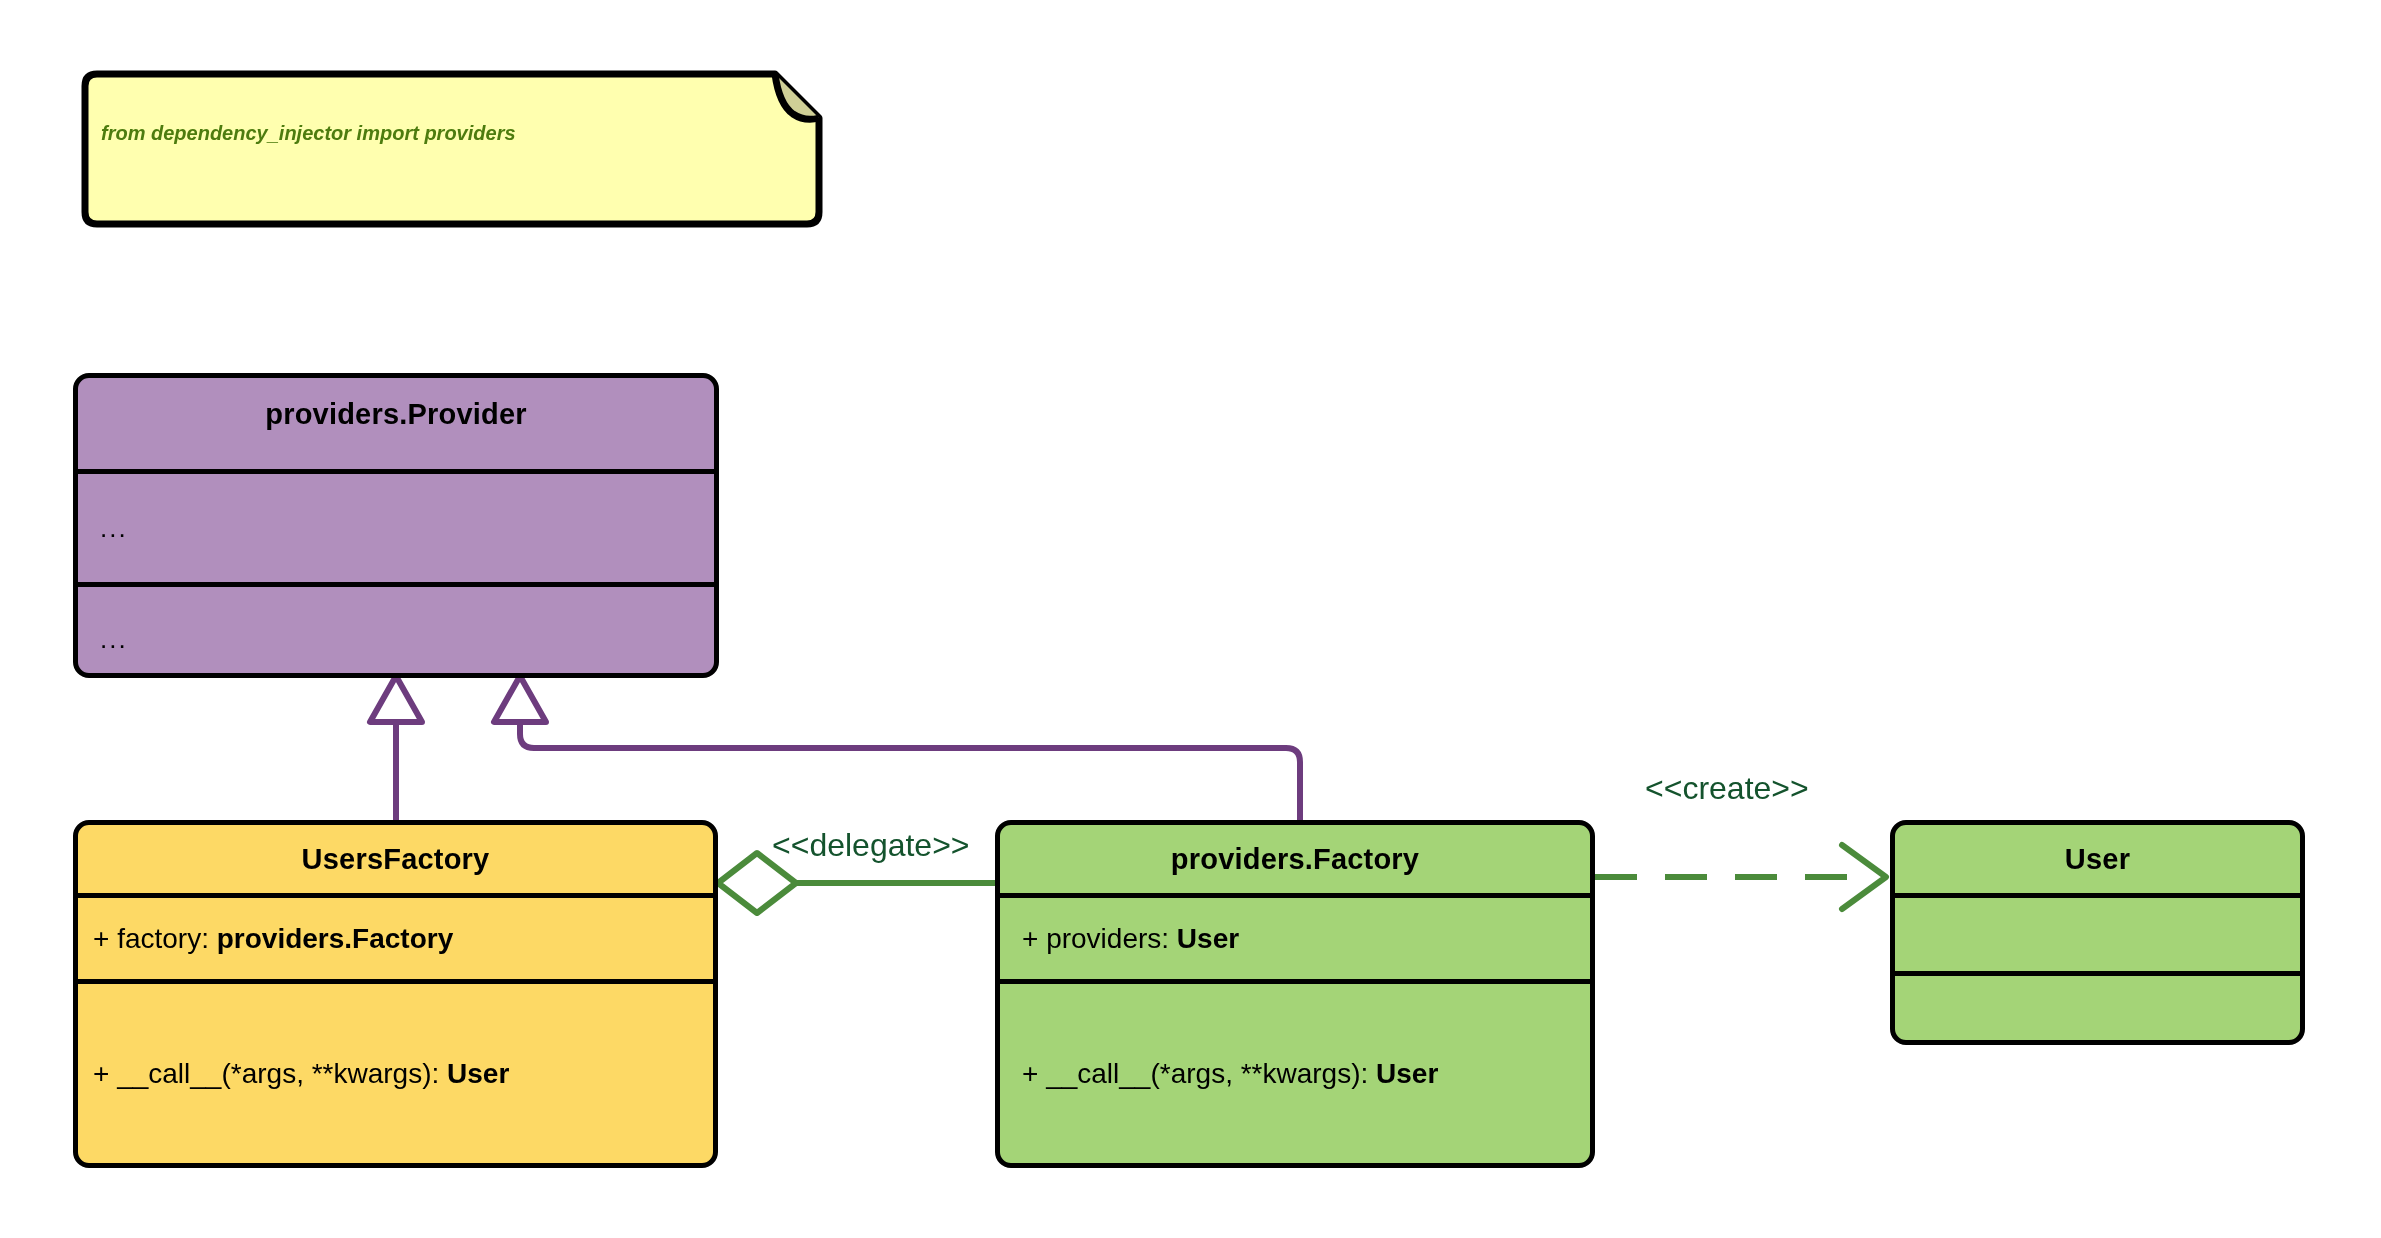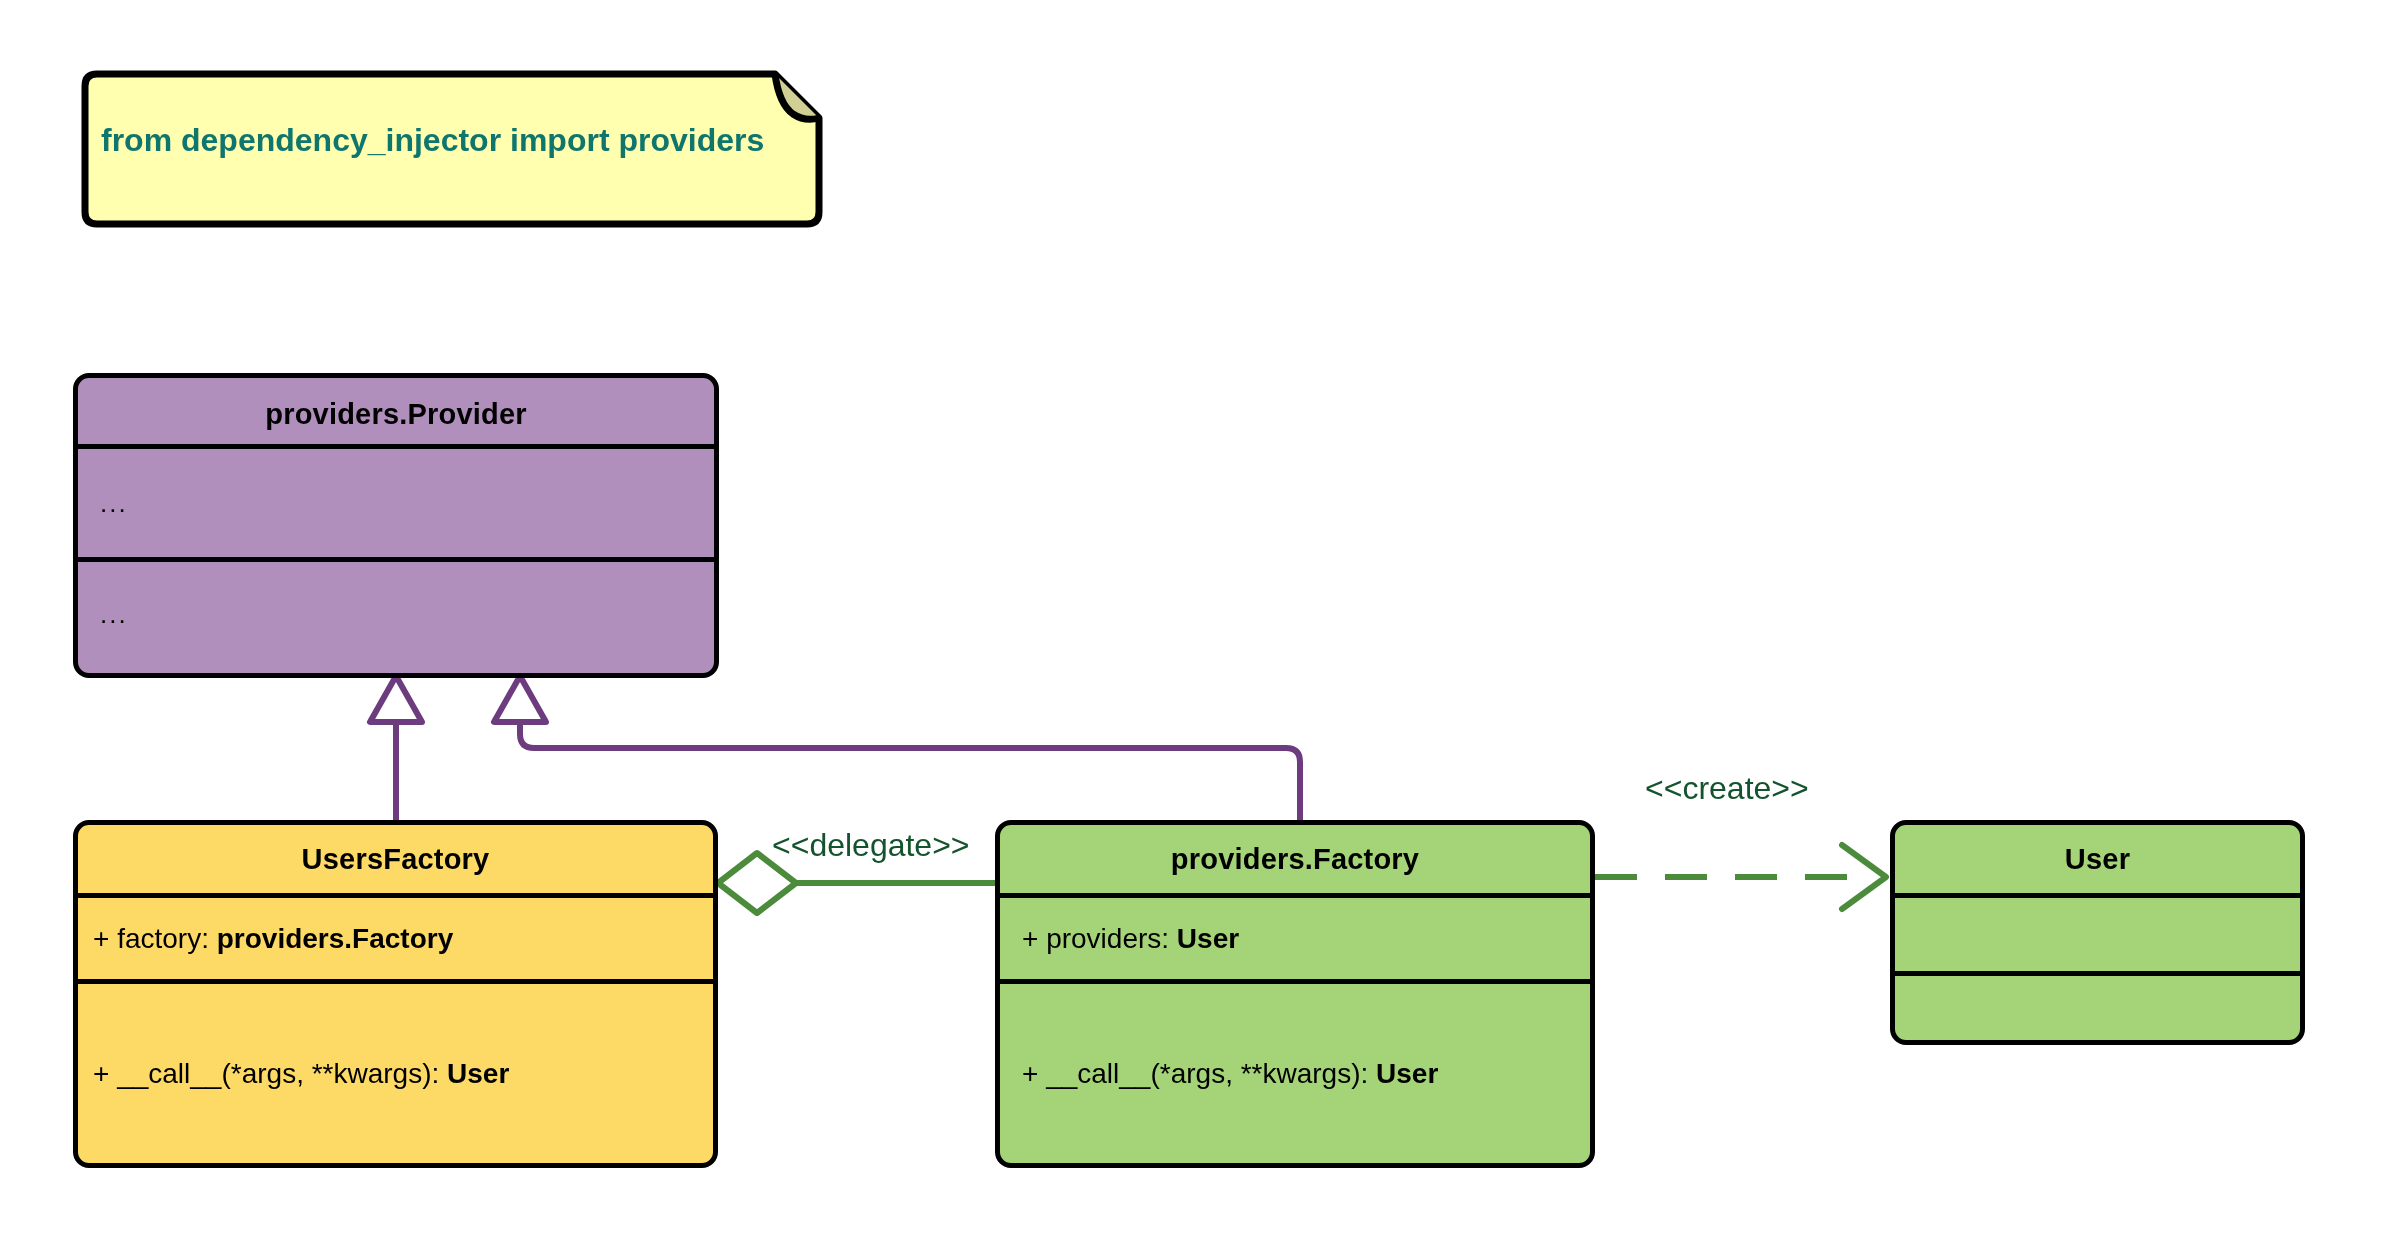--- a/index.html
+++ b/index.html
@@ -57,34 +57,35 @@
     left: 73px;
     top: 70px;
     width: 750px;
     height: 158px;
   }
   #note-providers .note-text {
     position: absolute;
     left: 28px;
     top: 52px;
     font-weight: bold;
-    font-size: 32px;
-    color: #0f766e;
+    font-size: 20px;
+    color: #4d7c0f;
     white-space: nowrap;
+    font-style: italic;
   }
 
   #class-provider {
     left: 73px;
     top: 373px;
     width: 646px;
     height: 305px;
     background: #b18fbd;
   }
   #class-provider .uml-title {
-    height: 66px;
+    height: 91px;
     line-height: 73px;
     font-size: 29px;
   }
   #class-provider .c1 { height: 113px; }
   #class-provider .c2 { height: 109px; }
   #class-provider .ellipsis { font-size: 26px; }
 
   #class-usersfactory {
     left: 73px;
     top: 820px;

